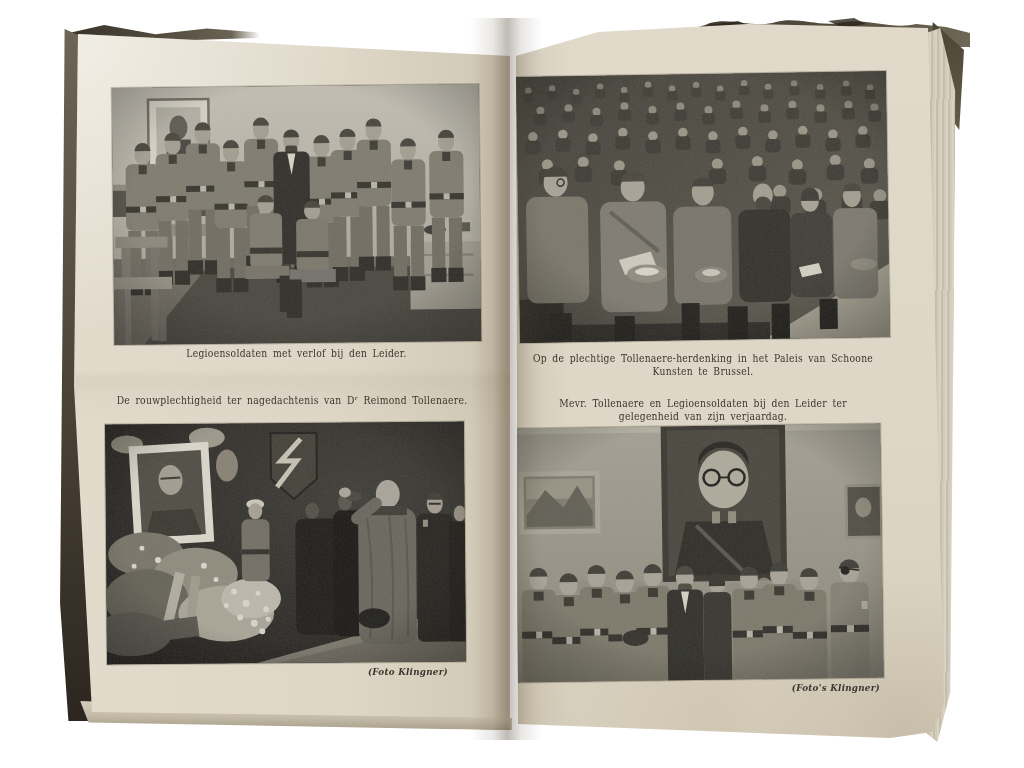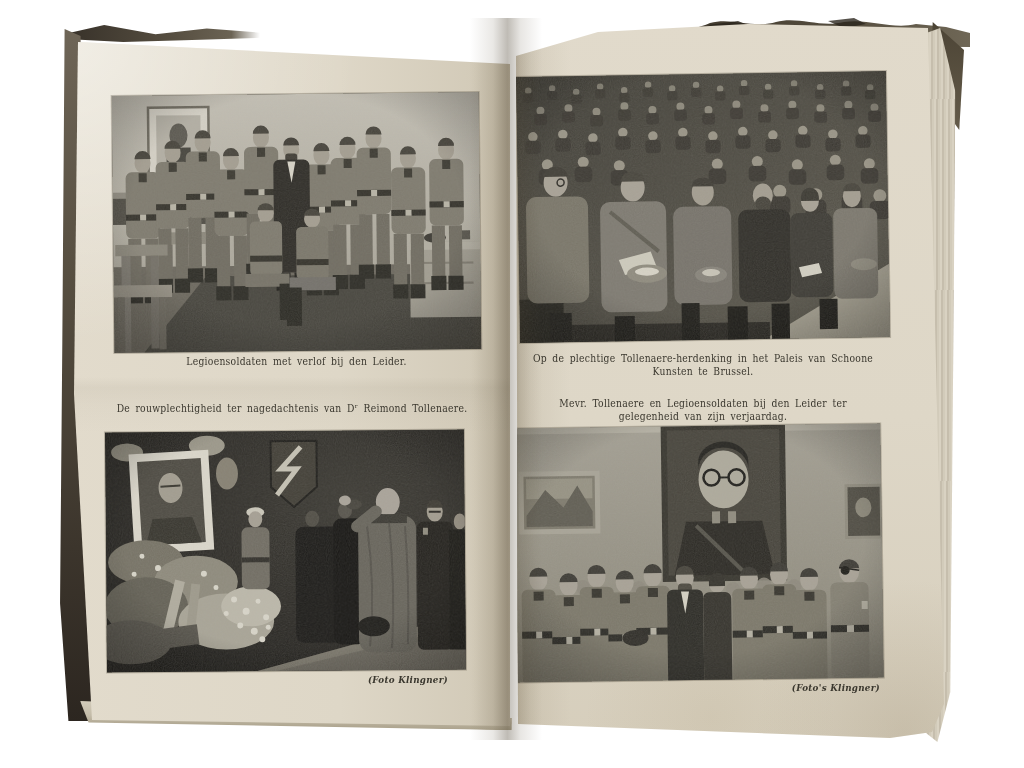--- a/index.html
+++ b/index.html
@@ -37,21 +37,21 @@
   .bottom-edge{
     position:absolute;left:80px;top:701px;width:432px;height:27px;
     background:linear-gradient(180deg,#d5cebd 0%,#c4bca9 60%,#aba28c 100%);
     clip-path:polygon(0 8%,100% 52%,100% 100%,2% 88%);
     transform:rotate(0.6deg);
   }
 
   
   .page{position:absolute;z-index:2;}
   .page-left{
-    left:62px;top:34px;width:448px;height:700px;
+    left:62px;top:26px;width:448px;height:700px;
     clip-path:polygon(16px 8px,448px 30px,448px 692px,30px 686px,12px 360px);
     background:
       linear-gradient(180deg,rgba(255,255,250,0) 49%,rgba(110,100,80,0.07) 50.5%,rgba(110,100,80,0.03) 53%,rgba(255,255,250,0) 57%),
       radial-gradient(120% 80% at 0% 0%,rgba(255,255,252,0.55),rgba(255,255,252,0) 55%),
       linear-gradient(90deg,#e2dbcc 0%,#ded7c7 62%,#d3cbb9 92%,#c3baa6 100%);
   }
   .page-right{
     left:508px;top:16px;width:450px;height:730px;
     clip-path:polygon(8px 40px,90px 16px,240px 8px,420px 12px,436px 688px,424px 716px,382px 722px,10px 708px);
     background:

